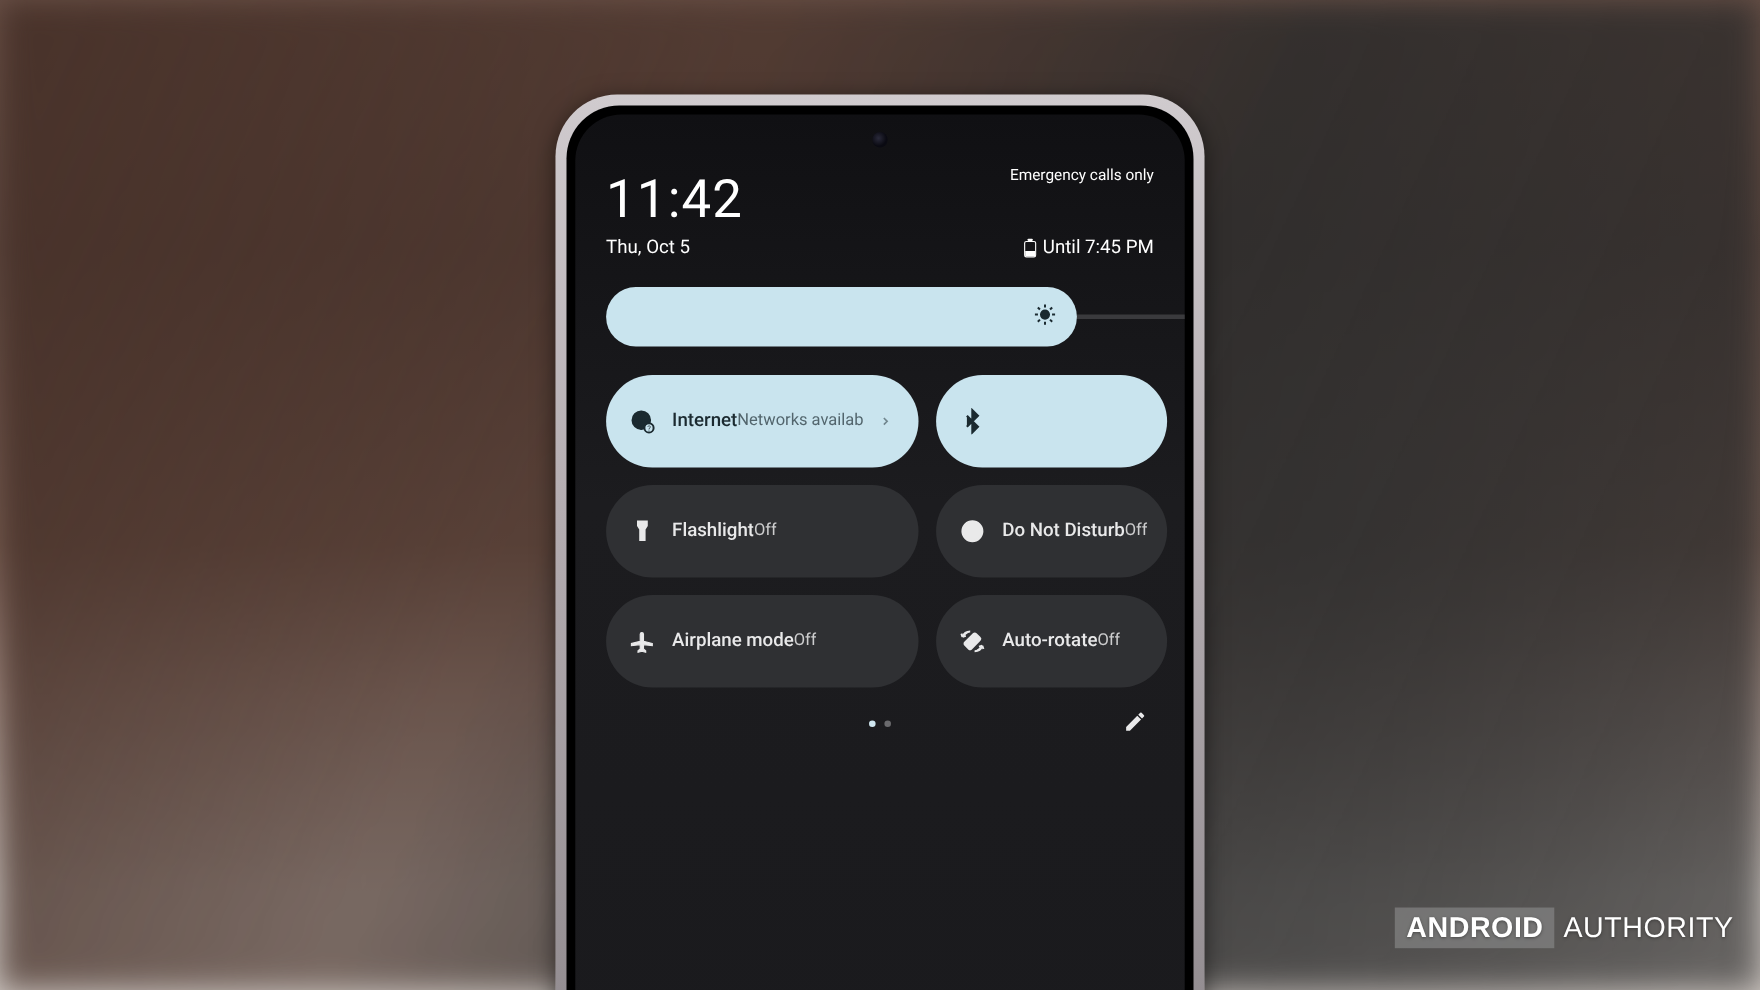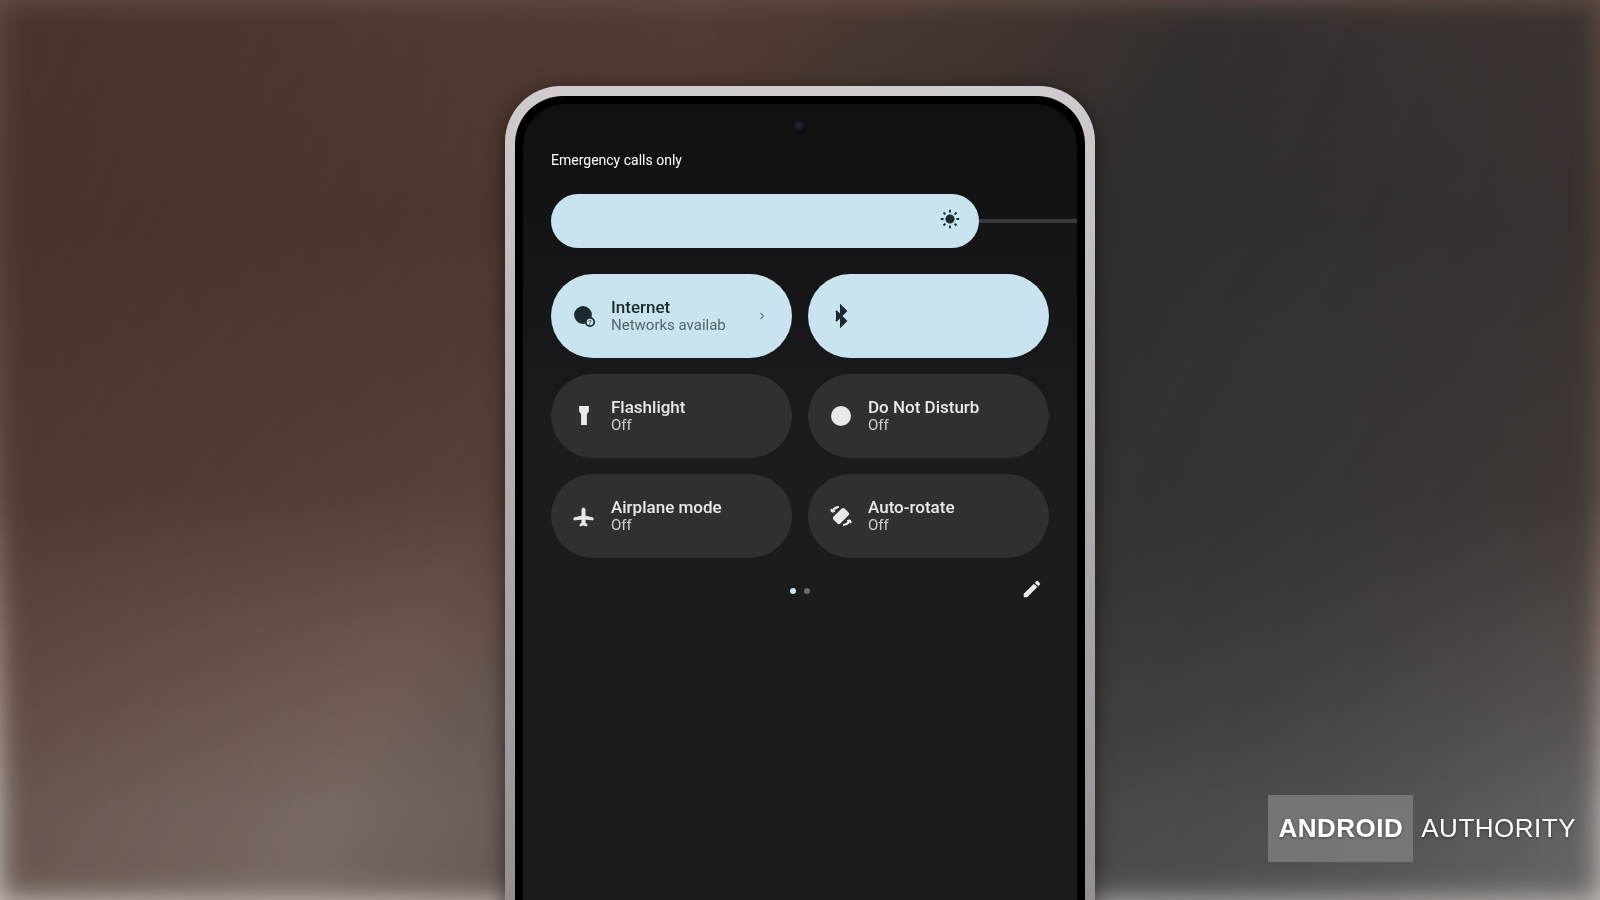--- a/index.html
+++ b/index.html
@@ -118,21 +118,21 @@
     padding: 0 18px 0 20px;
     gap: 14px;
     cursor: pointer;
   }
   .tile.on  { background: #c9e4ee; color: #1b2a30; }
   .tile.off { background: #2f3033; color: #e9e9ea; }
   .tile .icon { width: 26px; height: 26px; display: flex; align-items: center; justify-content: center; flex-shrink: 0; }
   .tile .icon svg { width: 24px; height: 24px; }
   .tile.on .icon svg { stroke: #1b2a30; fill: #1b2a30; }
   .tile.off .icon svg { stroke: #e9e9ea; fill: #e9e9ea; }
-  .tile .txt { display: flex; flex-direction: column; line-height: 1.15; overflow: hidden; flex: 1; }
+  .tile .txt { display: flex; flex-direction: row; line-height: 1.15; overflow: hidden; flex: 1; }
   .tile .txt .title { font-size: 17px; font-weight: 500; white-space: nowrap; overflow: hidden; text-overflow: clip; }
   .tile .txt .sub   { font-size: 15px; font-weight: 400; opacity: 0.85; white-space: nowrap; overflow: hidden; text-overflow: clip; }
   .tile.on .txt .sub { color: #3e4f56; }
   .chev { width: 18px; flex-shrink: 0; opacity: 0.5; }
   .chev svg { width: 12px; height: 12px; }
   .footer {
     margin-top: 20px;
     display: flex; align-items: center; justify-content: center;
     position: relative;
     height: 26px;
@@ -148,40 +148,48 @@
     position: absolute;
     right: 24px; bottom: 38px;
     display: flex; align-items: center;
     font-family: Arial, sans-serif;
     font-size: 26px; letter-spacing: 0.5px;
     text-shadow: 0 1px 3px rgba(0,0,0,0.4);
   }
   .watermark .boxed {
     background: rgba(130,130,130,0.75);
     color: #fff; font-weight: 700;
-    padding: 18px 10px;
+    padding: 3px 10px;
     margin-right: 8px;
   }
   .watermark .plain {
     color: #fff; font-weight: 300;
   }
 </style>
 </head>
 <body>
 
 <div class="bg-blur"></div>
 
 <div class="phone-wrap">
   <div class="phone-frame">
     <div class="bezel">
       <div class="screen">
         <div class="camera-hole"></div>
 
         <div class="status-row">
+          <div class="clock">11:42</div>
           <div class="emergency">Emergency calls only</div>
+        </div>
+        <div class="sub-row">
+          <div>Thu, Oct 5</div>
+          <div class="battery-est">
+            <span class="battery-icon"></span>
+            <span>Until 7:45 PM</span>
+          </div>
         </div>
 
         <div class="brightness">
           <div class="brightness-track"></div>
           <div class="brightness-fill">
             <span>
               <svg viewBox="0 0 24 24" width="22" height="22" fill="none" stroke="#1b2a30" stroke-width="2">
                 <circle cx="12" cy="12" r="4" fill="#1b2a30"></circle>
                 <path d="M12 2v3M12 19v3M2 12h3M19 12h3M4.9 4.9l2.1 2.1M17 17l2.1 2.1M4.9 19.1L7 17M17 7l2.1-2.1"></path>
               </svg>

